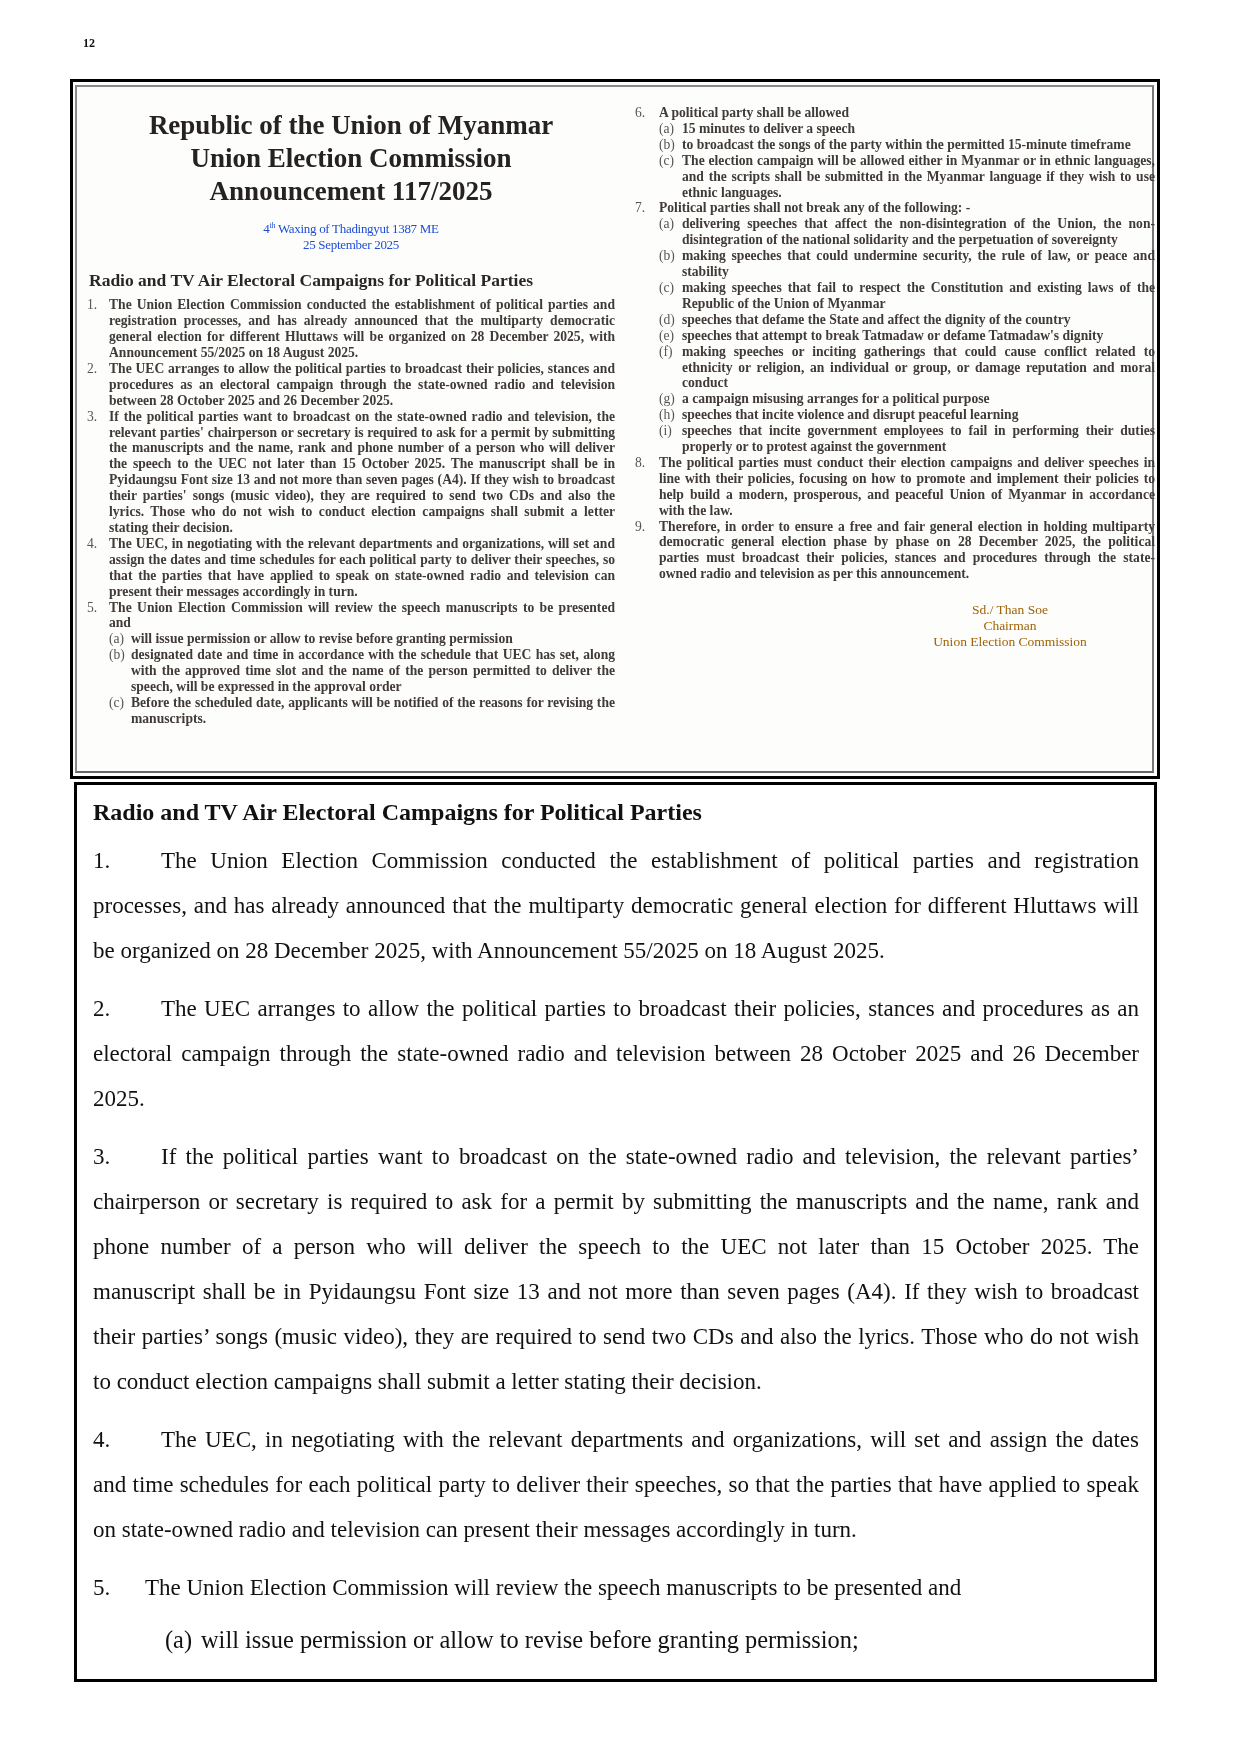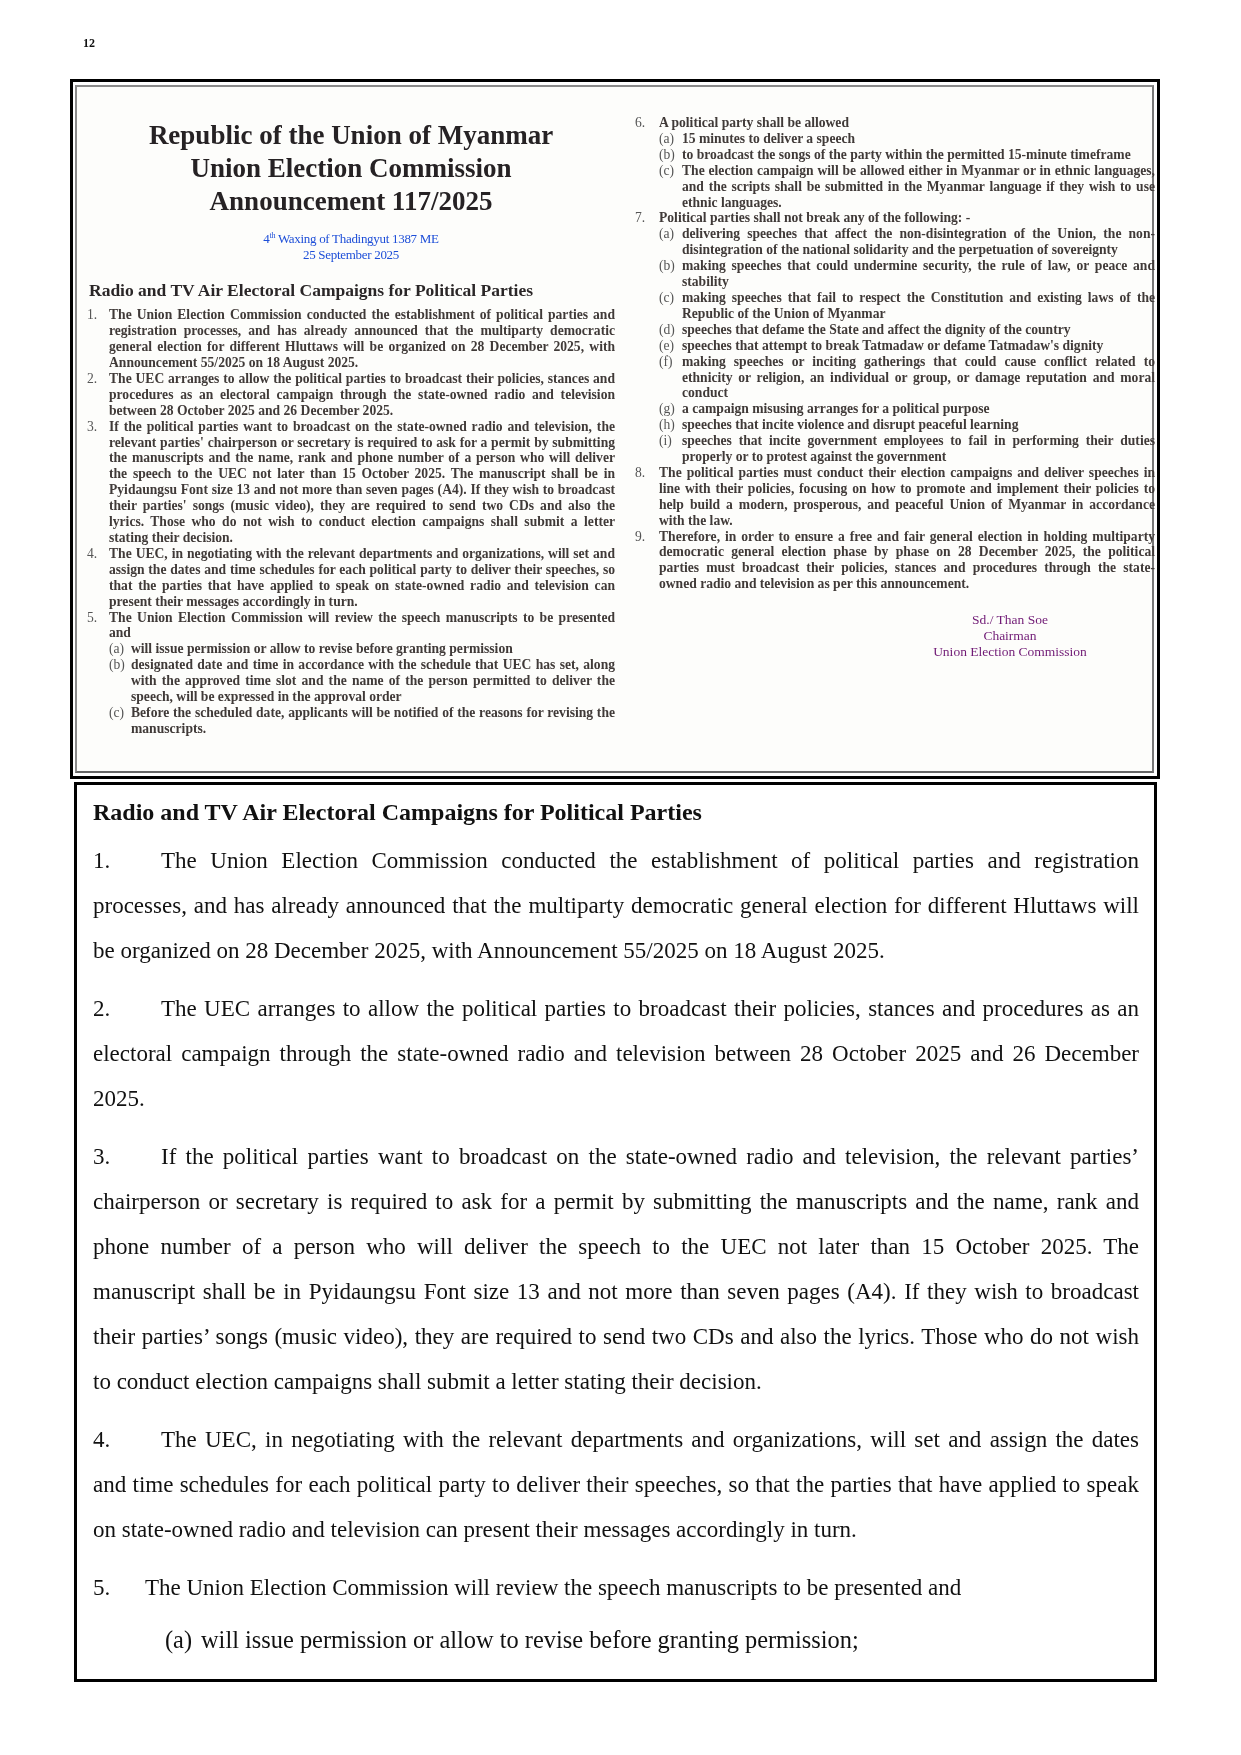--- a/index.html
+++ b/index.html
@@ -2,35 +2,35 @@
 <html><head>
   <meta charset="utf-8">
   <style>
     html, body { margin: 0; padding: 0; background: #ffffff; }
     body { width: 1241px; height: 1755px; position: relative; overflow: hidden; font-family: "Liberation Serif", serif; color: #111; }
     .page-number { position: absolute; left: 83px; top: 36px; font-size: 12px; font-weight: bold; }
 
     
     .scan-frame { position: absolute; left: 70px; top: 79px; width: 1090px; height: 700px; border: 3px solid #000; box-sizing: border-box; background: #fff; }
     .scan-inner { position: absolute; left: 2px; top: 3px; right: 3px; bottom: 3px; border: 2px solid #8a8a8a; border-bottom-color: #666; border-right-color: #777; background: #fdfdfb; }
-    .scan-col { position: absolute; top: 0; color: #3a3432; font-size: 13.6px; line-height: 15.9px; margin-top: 10px; }
+    .scan-col { position: absolute; top: 0; color: #3a3432; font-size: 13.6px; line-height: 15.9px; }
     .col-left { left: 10px; width: 528px; }
     .col-right { left: 558px; width: 520px; }
     .ann-title { text-align: center; font-weight: bold; font-size: 27px; line-height: 33px; color: #262224; margin-top: 22px; }
     .ann-date { text-align: center; font-size: 13px; line-height: 16px; color: #1d4ed8; margin-top: 10px; letter-spacing: -0.3px; }
     .ann-date sup { font-size: 8px; }
     .ann-sub { font-weight: bold; font-size: 17.5px; line-height: 22px; color: #2a2627; margin: 16px 0 6px 2px; }
     .para { position: relative; padding-left: 22px; text-align: justify; font-weight: bold; color: #403a38; }
     .para .num { position: absolute; left: 0; top: 0; font-weight: normal; color: #555; }
     .sub { position: relative; padding-left: 44px; text-align: justify; font-weight: bold; color: #403a38; }
     .sub .num { position: absolute; left: 22px; top: 0; font-weight: normal; color: #555; }
     .col-right .para { padding-left: 24px; }
     .col-right .sub { padding-left: 47px; }
     .col-right .sub .num { left: 24px; }
-    .signature { text-align: center; margin-left: 230px; margin-top: 20px; font-size: 13.5px; line-height: 16px; color: #701a75; }
+    .signature { text-align: center; margin-left: 230px; margin-top: 20px; font-size: 13.5px; line-height: 16px; color: #a16207; }
 
     
     .trans-box { position: absolute; left: 74px; top: 782px; width: 1083px; height: 900px; border: 3px solid #000; box-sizing: border-box; background: #fff; padding: 12px 15px 0 16px; }
     .trans-title { font-weight: bold; font-size: 24px; line-height: 30px; margin: 0 0 11px 0; }
     .trans-para { font-size: 23px; line-height: 45px; text-align: justify; margin: 10px 0 13px 0; }
     .trans-para .n { display: inline-block; width: 68px; }
     .trans-para.p5 .n { width: 52px; }
     .trans-sub { font-size: 24.4px; line-height: 33px; padding-left: 72px; }
     .trans-sub .n { display: inline-block; width: 36px; }
   </style>

